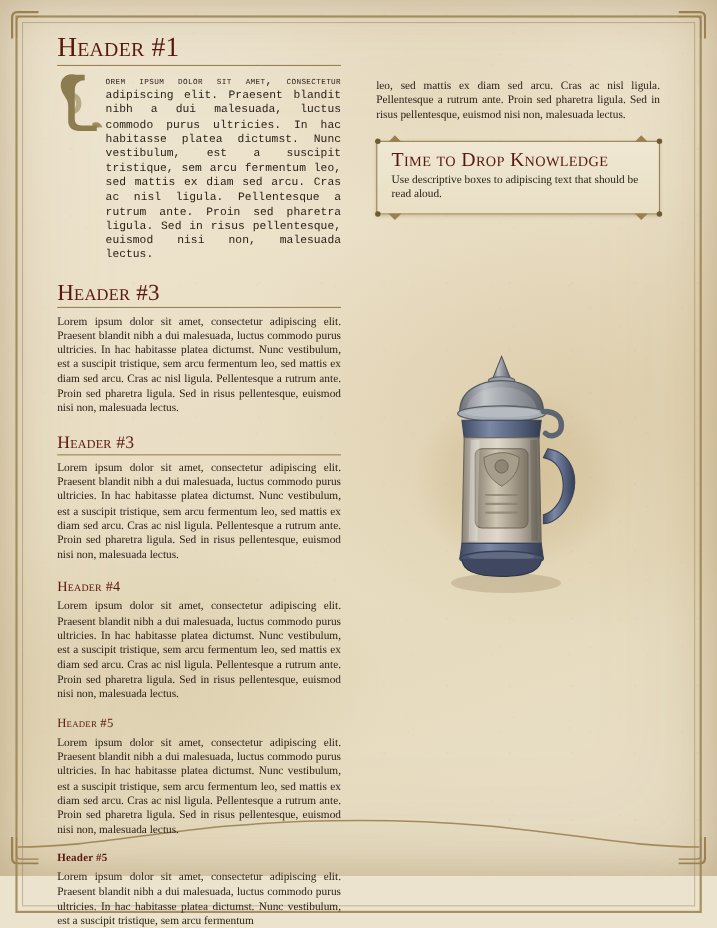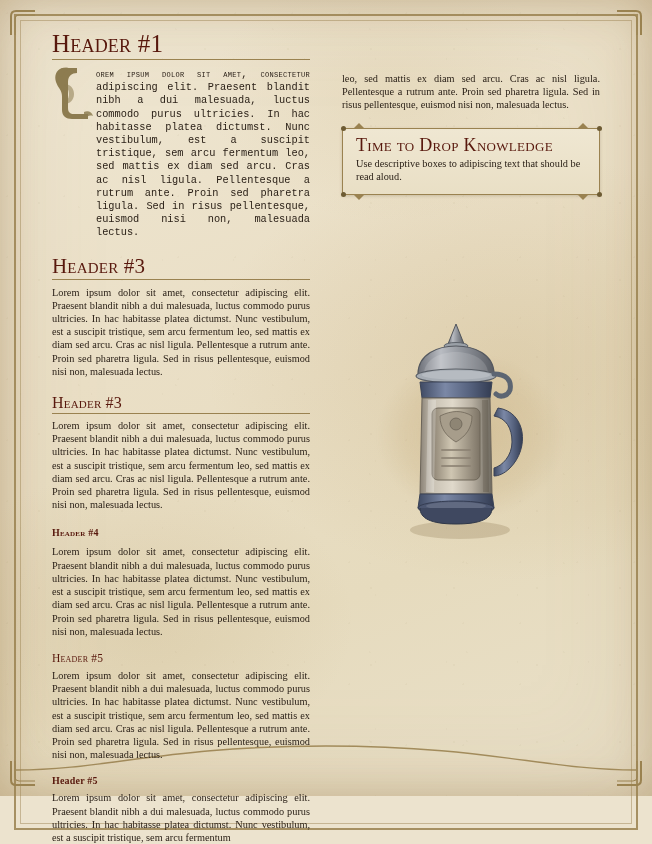--- a/index.html
+++ b/index.html
@@ -135,25 +135,24 @@
   }
   .h3 {
     font-size: 16px;
     line-height: 19px;
     margin-top: 15px;
     margin-bottom: 5px;
     border-bottom: 1px solid #9a8250;
     padding-bottom: 1px;
   }
   .h4 {
-    font-size: 10px;
+    font-size: 13px;
     line-height: 16px;
     margin-top: 14px;
     margin-bottom: 4px;
-    font-weight: bold;
   }
   .h5 {
     font-size: 11.5px;
     line-height: 14px;
     margin-top: 13px;
     margin-bottom: 4px;
   }
   .h6 {
     font-size: 10px;
     line-height: 13px;

